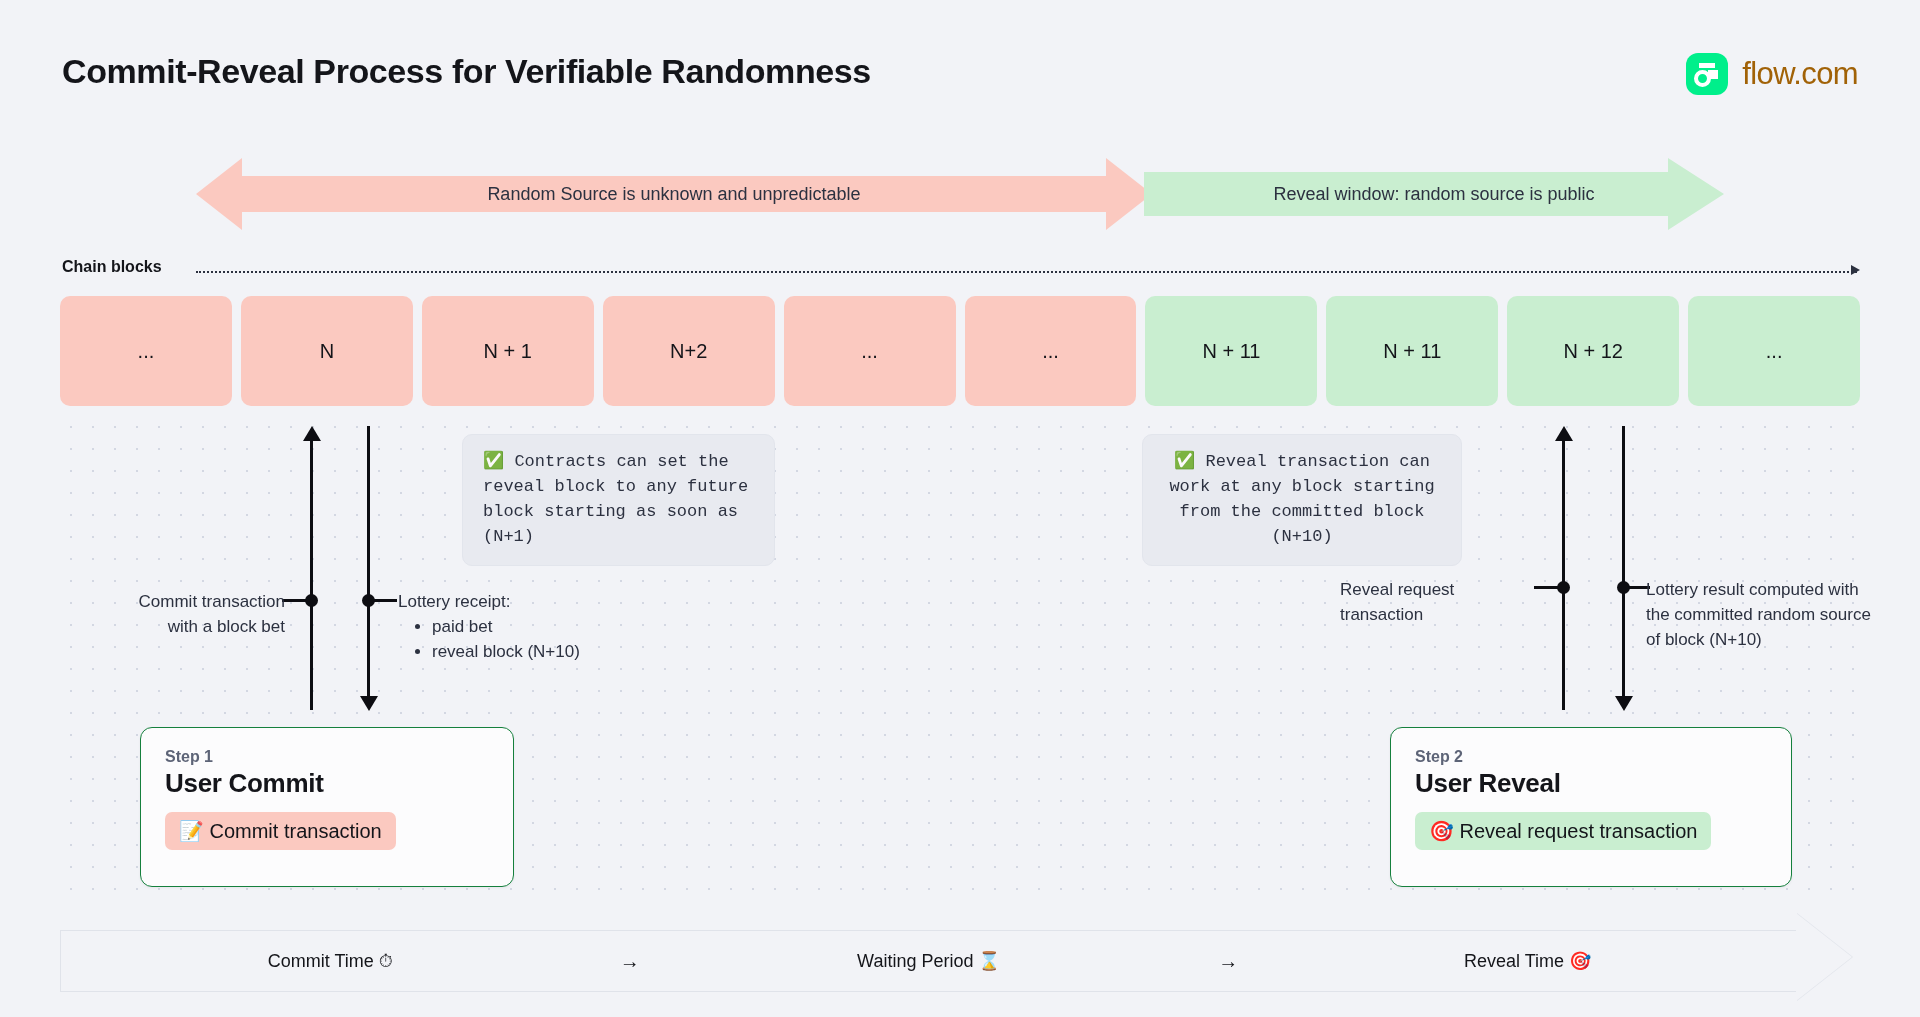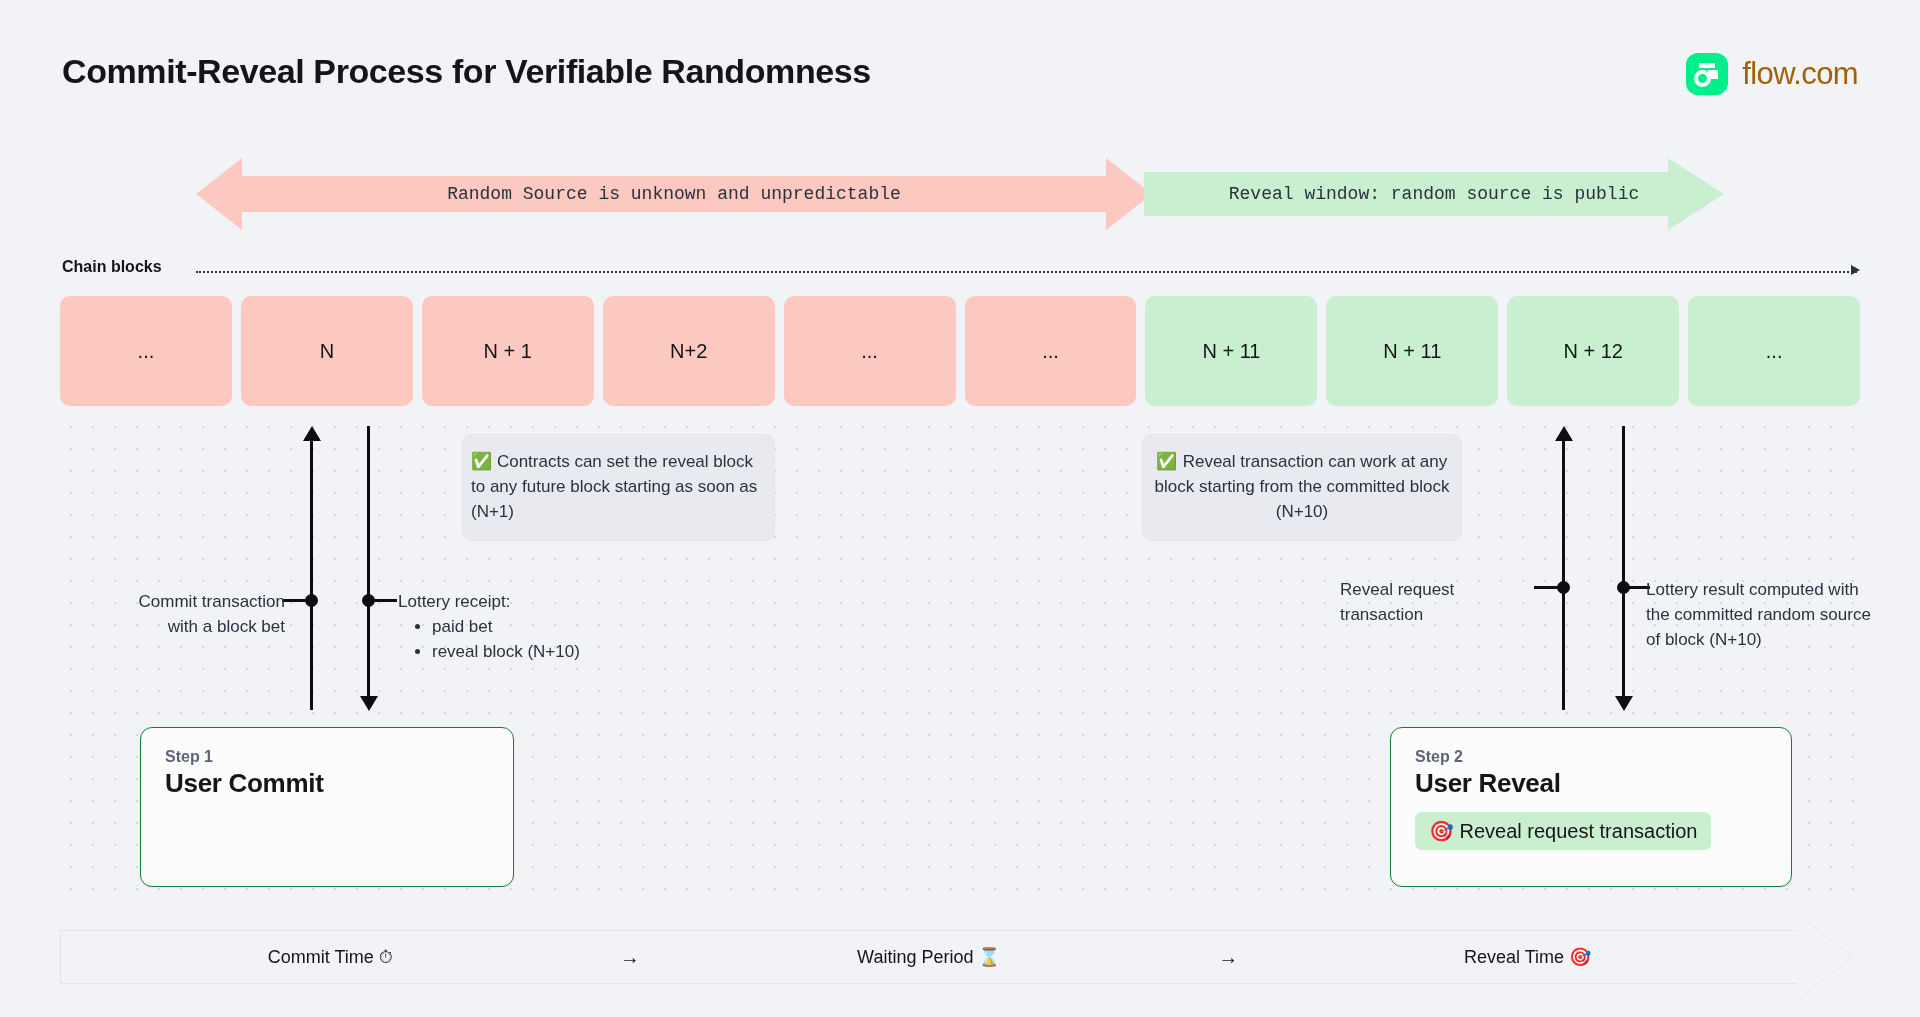--- a/index.html
+++ b/index.html
@@ -32,21 +32,21 @@
   }
   #brand-mark .bm-bar1 {
     position: absolute; left: 13px; top: 10px; width: 16px; height: 5px; background: #fff;
   }
   #brand-mark .bm-bar2 {
     position: absolute; left: 22px; top: 17px; width: 10px; height: 9px; background: #fff;
   }
   #brand-name { font-size: 31px; font-weight: 400; color: #a16207; letter-spacing: -0.6px; }
 
   
-  #banners { position: absolute; left: 0; top: 158px; width: 1920px; height: 72px; font-family: Liberation Mono, monospace; }
+  #banners { position: absolute; left: 0; top: 158px; width: 1920px; height: 72px; }
   .banner { position: absolute; top: 0; height: 72px; display: flex; align-items: center; justify-content: center; }
   .banner .btxt { font-size: 18px; color: #2c3140; position: relative; z-index: 2; }
   .banner .shape { position: absolute; inset: 0; z-index: 1; }
   #banner-unknown { left: 196px; width: 956px; }
   #banner-reveal  { left: 1144px; width: 580px; }
 
   
   #chain-label {
     position: absolute; left: 62px; top: 258px;
     font-size: 16px; font-weight: 700; color: #14151a;
@@ -73,22 +73,23 @@
   
   #dotzone {
     position: absolute; left: 60px; top: 416px; width: 1800px; height: 475px;
     background-image: radial-gradient(#d3d7e2 1.3px, transparent 1.3px);
     background-size: 22px 22px;
   }
 
   
   .callout {
     position: absolute; background: #e8eaf0; border-radius: 10px;
-    padding: 15px 8px; font-size: 17px; line-height: 1.47; color: #2c3140;
+    padding: 15px 20px; font-size: 17px; line-height: 1.47; color: #2c3140;
     border: 1px solid #e2e5ec;
+    font-family: Liberation Mono, monospace;
   }
   #callout-commit { left: 462px; top: 434px; width: 313px; }
   #callout-reveal { left: 1142px; top: 434px; width: 320px; text-align: center; }
   .ck { color: #3fa34d; }
 
   
   .vline { position: absolute; width: 3px; background: #0d0d12; }
   .vdot  { position: absolute; width: 13px; height: 13px; border-radius: 50%; background: #0d0d12; }
   .vhead-up {
     position: absolute; width: 0; height: 0;
@@ -123,21 +124,21 @@
   .step-pill {
     display: inline-block; border-radius: 7px; padding: 7px 14px;
     font-size: 20px; color: #14151a; white-space: nowrap;
   }
   .step-pill.red   { background: #fbc9c0; }
   .step-pill.green { background: #c9eed0; }
 
   
   #timeline { position: absolute; left: 60px; top: 930px; width: 1800px; height: 54px; }
   #timeline-bar {
-    position: absolute; left: 0; top: 0; width: 1738px; height: 54px;
+    position: absolute; left: 0; top: 0; width: 1738px; height: 62px;
     background: #f2f3f7; border: 1px solid #e0e3ea;
     display: flex; align-items: center;
   }
   #timeline-tip {
     position: absolute; left: 1736px; top: -17px; width: 0; height: 0;
     border-left: 56px solid #f2f3f7;
     border-top: 44px solid transparent; border-bottom: 44px solid transparent;
     filter: drop-shadow(1px 0 0 #e0e3ea);
   }
   .tl-cell { flex: 1; text-align: center; font-size: 18px; color: #14151a; }
@@ -237,20 +238,24 @@
   <div class="anno" id="anno-reveal-req">
     <div>Reveal request</div>
     <div>transaction</div>
   </div>
 
   <div class="anno" id="anno-lottery">Lottery result computed with the committed random source of block (N+10)</div>
 
   <div class="stepcard" id="step-1">
     <div class="step-kicker">Step 1</div>
     <div class="step-title">User Commit</div>
+    <div class="step-pill red">
+      <span>📝</span>
+      <span>Commit transaction</span>
+    </div>
   </div>
 
   <div class="stepcard" id="step-2">
     <div class="step-kicker">Step 2</div>
     <div class="step-title">User Reveal</div>
     <div class="step-pill green">
       <span>🎯</span>
       <span>Reveal request transaction</span>
     </div>
   </div>

